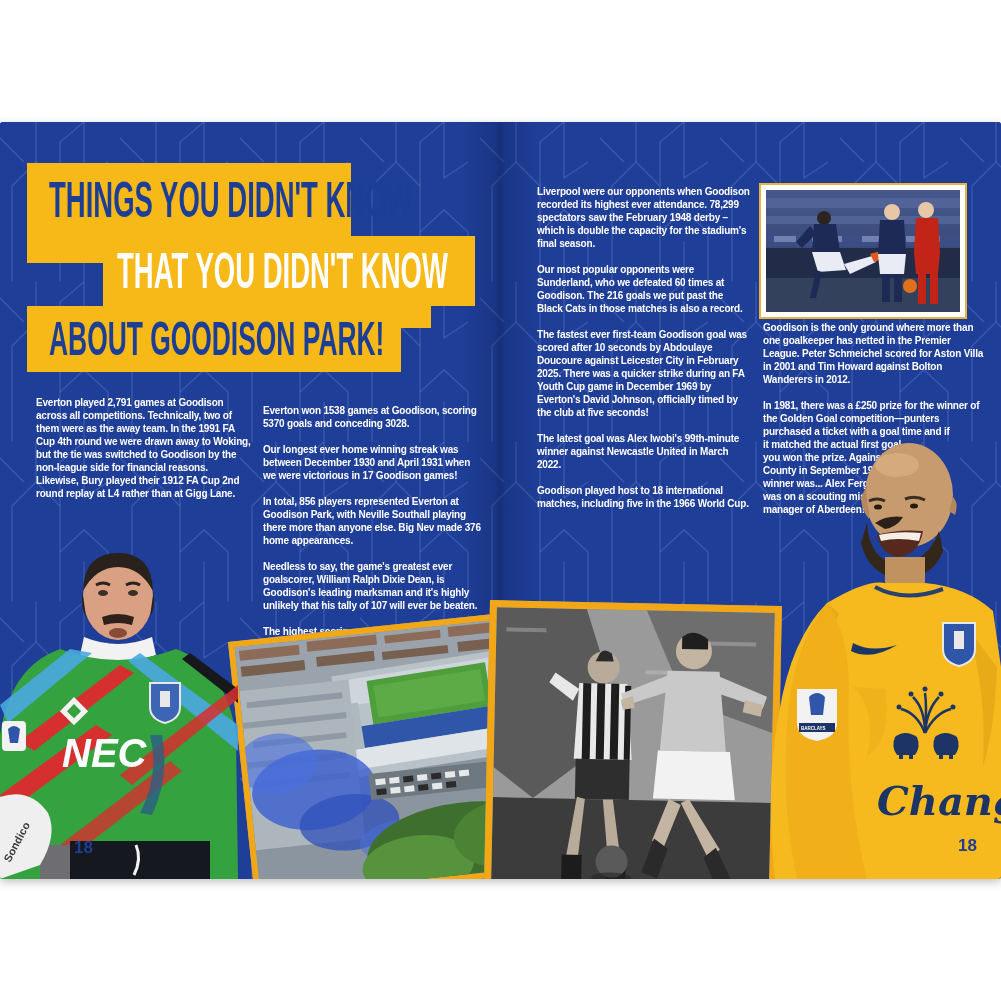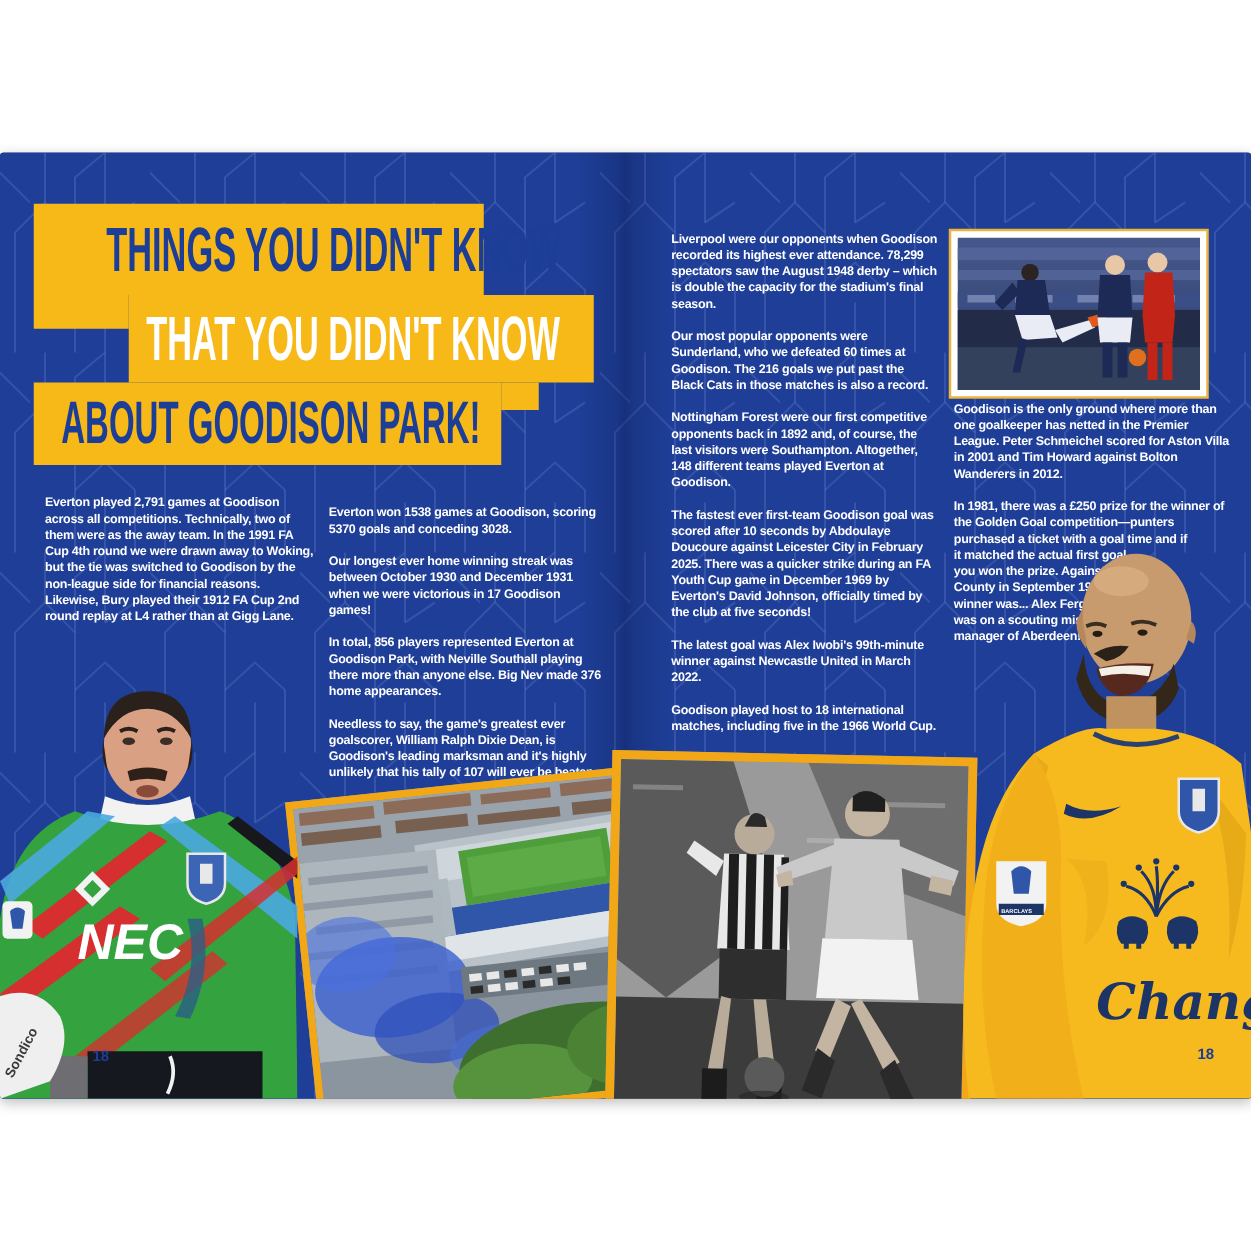--- a/index.html
+++ b/index.html
@@ -5,21 +5,21 @@
   html,body{margin:0;padding:0;background:#fff;}
   .canvas{position:relative;width:1001px;height:1001px;background:#ffffff;overflow:hidden;
           font-family:"Liberation Sans",sans-serif;}
   .spread{position:absolute;left:0;top:122px;width:1001px;height:757px;background:#1e3e97;
           overflow:hidden;border-radius:3px;box-shadow:0 3px 10px rgba(0,0,0,.25);}
   .pattern-layer{position:absolute;left:0;top:0;width:1001px;height:757px;}
   .gutter{position:absolute;left:462px;top:0;width:76px;height:757px;z-index:1;
           background:linear-gradient(90deg,rgba(6,16,58,0) 0%,rgba(6,16,58,.18) 42%,rgba(6,16,58,.30) 50%,rgba(6,16,58,.18) 58%,rgba(6,16,58,0) 100%);}
   
   .band{position:absolute;background:#f7b918;z-index:2;display:flex;align-items:center;}
-  .band1{left:27px;top:41px;width:324px;height:73px;padding-left:36px;}
+  .band1{left:27px;top:41px;width:324px;height:73px;}
   .stepL{left:27px;top:114px;width:76px;height:27px;}
   .band2{left:103px;top:114px;width:372px;height:70px;}
   .band3{left:27px;top:184px;width:374px;height:66px;}
   .stepR{left:401px;top:184px;width:30px;height:22px;}
   .band-text{font-weight:800;font-size:50px;line-height:1;white-space:nowrap;
              transform:scaleX(.55);transform-origin:left center;letter-spacing:0;}
   .blue-ink{color:#1d3e96;} .white-ink{color:#ffffff;}
   .band1 .band-text{margin-left:22px;} .band2 .band-text{margin-left:14px;} .band3 .band-text{margin-left:22px;font-size:48px;}
   
   .bodycol{position:absolute;color:#ffffff;font-size:10px;line-height:13px;font-weight:700;
@@ -33,21 +33,21 @@
   
   .photo-match{position:absolute;left:761px;top:63px;width:194px;height:122px;background:#fff;
                padding:5px;box-shadow:0 0 0 2px #edb43c;z-index:2;}
   .photo-aerial{position:absolute;left:228px;top:520px;width:292px;height:250px;
                 border:6px solid #f2a816;transform:rotate(-6deg);transform-origin:top left;z-index:3;background:#8a95a0;}
   .photo-bw{position:absolute;left:490px;top:478px;width:278px;height:300px;
             border:7px solid #f2a816;transform:rotate(1.2deg);transform-origin:top left;z-index:4;background:#8f8f8f;}
   .cutout{position:absolute;z-index:6;}
   .cut-southall{left:0;top:423px;width:238px;height:334px;}
   .cut-howard{left:757px;top:305px;width:244px;height:452px;}
-  .pagenum{position:absolute;font-size:12px;font-weight:800;color:#1d3e96;z-index:7;}
+  .pagenum{position:absolute;font-size:17px;font-weight:800;color:#1d3e96;z-index:7;}
   .pn-left{left:74px;top:716px;} .pn-right{left:958px;top:714px;}
   svg{display:block;}
 </style>
 </head>
 <body>
 
 <div class="canvas">
   <div class="spread">
 
     <svg class="pattern-layer" width="1001" height="757">
@@ -81,29 +81,28 @@
     <div class="band band3">
       <span class="band-text blue-ink">ABOUT GOODISON PARK!</span>
     </div>
     <div class="band stepR"></div>
 
     <div class="bodycol col1">
       <div class="para">Everton played 2,791 games at Goodison across all competitions. Technically, two of them were as the away team. In the 1991 FA Cup 4th round we were drawn away to Woking, but the tie was switched to Goodison by the non-league side for financial reasons. Likewise, Bury played their 1912 FA Cup 2nd round replay at L4 rather than at Gigg Lane.</div>
     </div>
     <div class="bodycol col2">
       <div class="para">Everton won 1538 games at Goodison, scoring 5370 goals and conceding 3028.</div>
-      <div class="para">Our longest ever home winning streak was between October 1930 and December 1931 when we were victorious in 17 Goodison games!</div>
+      <div class="para">Our longest ever home winning streak was between December 1930 and April 1931 when we were victorious in 17 Goodison games!</div>
       <div class="para">In total, 856 players represented Everton at Goodison Park, with Neville Southall playing there more than anyone else. Big Nev made 376 home appearances.</div>
       <div class="para">Needless to say, the game's greatest ever goalscorer, William Ralph Dixie Dean, is Goodison's leading marksman and it's highly unlikely that his tally of 107 will ever be beaten.</div>
       <div class="para">The highest scoring games at Goodison were a 9-3 win against Sheffield Wednesday in 1931 and an 8-4 success over Plymouth Argyle in 1954.</div>
     </div>
     <div class="bodycol col3">
-      <div class="para">Liverpool were our opponents when Goodison recorded its highest ever attendance. 78,299 spectators saw the August 1948 derby – which is double the capacity for the stadium's final season.</div>
+      <div class="para">Liverpool were our opponents when Goodison recorded its highest ever attendance. 78,299 spectators saw the February 1948 derby – which is double the capacity for the stadium's final season.</div>
       <div class="para">Our most popular opponents were Sunderland, who we defeated 60 times at Goodison. The 216 goals we put past the Black Cats in those matches is also a record.</div>
-      <div class="para">Nottingham Forest were our first competitive opponents back in 1892 and, of course, the last visitors were Southampton. Altogether, 148 different teams played Everton at Goodison.</div>
       <div class="para">The fastest ever first-team Goodison goal was scored after 10 seconds by Abdoulaye Doucoure against Leicester City in February 2025. There was a quicker strike during an FA Youth Cup game in December 1969 by Everton's David Johnson, officially timed by the club at five seconds!</div>
       <div class="para">The latest goal was Alex Iwobi's 99th-minute winner against Newcastle United in March 2022.</div>
       <div class="para">Goodison played host to 18 international matches, including five in the 1966 World Cup.</div>
     </div>
     <div class="bodycol col4">
       <div class="para">Goodison is the only ground where more than one goalkeeper has netted in the Premier League. Peter Schmeichel scored for Aston Villa in 2001 and Tim Howard against Bolton Wanderers in 2012.</div>
       <div class="para">In 1981, there was a £250 prize for the winner of the Golden Goal competition—punters purchased a ticket with a goal time and if</div>
       <div class="para narrow">it matched the actual first goal, you won the prize. Against Notts County in September 1981, the winner was... Alex Ferguson! He was on a scouting mission as manager of Aberdeen!</div>
     </div>
 

